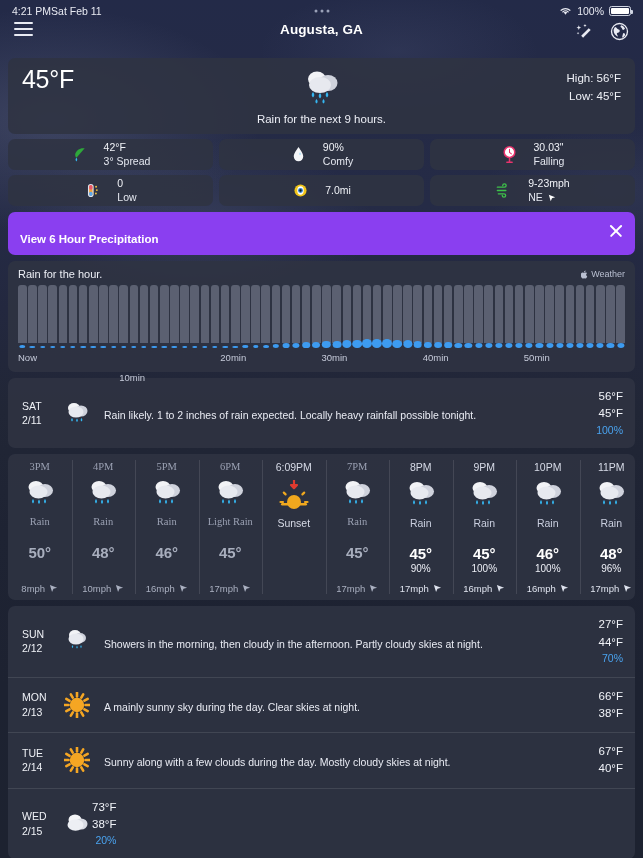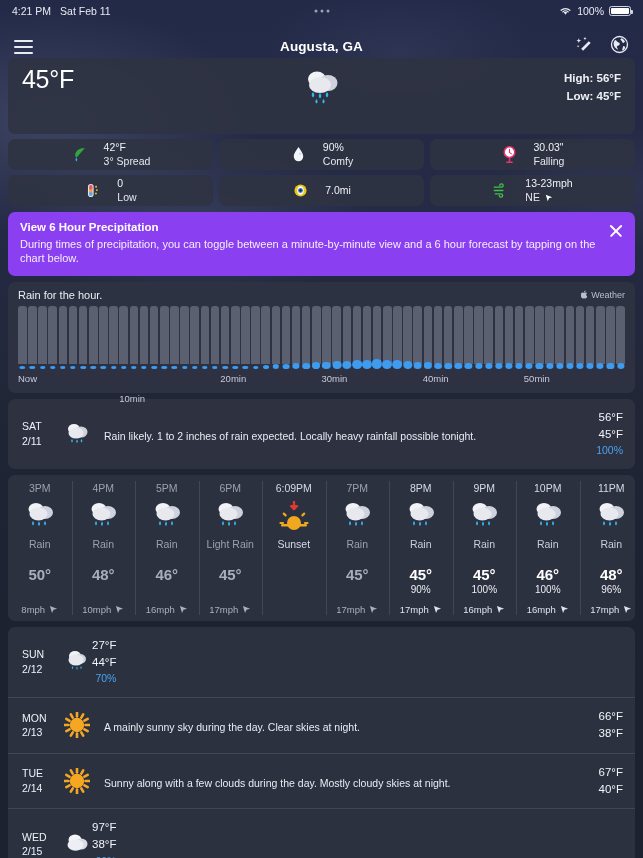--- a/index.html
+++ b/index.html
@@ -24,21 +24,21 @@
 
   
   .statusbar {
     height: 22px;
     display: flex; align-items: center;
     padding: 0 12px;
     font-size: 10.5px;
     color: #e8eaf2;
     position: relative;
   }
-  .sb-left { display: flex; align-items: center; gap: 9px; }
+  .sb-left { display: flex; align-items: center; }
   .sb-dots {
     position: absolute; left: 50%; top: 50%;
     transform: translate(-50%,-50%);
     display: flex; gap: 3px;
   }
   .sb-dots i { width: 3px; height: 3px; border-radius: 50%; background: #9aa1b8; display:block; }
   .sb-right {
     margin-left: auto; display: flex; align-items: center; gap: 5px;
     font-size: 10.5px;
   }
@@ -48,21 +48,21 @@
     border-radius: 2.5px; position: relative; display:block;
   }
   .batt::after {
     content:""; position:absolute; right:-3px; top:3px;
     width:2px; height:4px; background:#cfd4e2; border-radius:0 1px 1px 0;
   }
   .batt i { position:absolute; left:1px; top:1px; bottom:1px; width:18px; background:#fff; border-radius:1px; display:block; }
 
   
   .navbar {
-    height: 32px; display: flex; align-items: flex-end;
+    height: 32px; display: flex; align-items: flex-start;
     padding: 0 14px; position: relative;
   }
   .hamburger { width: 19px; display: flex; flex-direction: column; gap: 4px; cursor: pointer; }
   .hamburger span { height: 2px; background: #e9ebf3; border-radius: 1px; display:block; }
   .nav-title {
     position: absolute; left: 50%; transform: translateX(-50%);
     font-size: 13.5px; font-weight: 600; color: #fff; letter-spacing: .1px;
   }
   .nav-right { margin-left: auto; display: flex; align-items: center; gap: 16px; }
   .nav-ico { width: 19px; height: 19px; display: block; cursor: pointer; }
@@ -79,21 +79,21 @@
   .current {
     margin-top: 4px;
     height: 76px;
     position: relative;
     padding: 9px 14px 0 14px;
   }
   .cur-temp { font-size: 25px; font-weight: 300; line-height: 1.02; letter-spacing: -.3px; }
   .cur-feels { font-size: 11px; color: #dfe2ec; margin-top: 2px; }
   .cur-hilo {
     position: absolute; right: 14px; top: 12px;
-    text-align: right; font-size: 11.5px; line-height: 1.55; color: #eef0f6; font-weight: bold;
+    text-align: right; font-size: 11.5px; line-height: 1.55; color: #eef0f6;
   }
   .cur-icon {
     position: absolute; left: 50%; top: 8px; transform: translateX(-50%);
   }
   .cur-summary {
     position: absolute; left: 0; right: 0; bottom: 9px;
     text-align: center; font-size: 11.5px; color: #eceef5;
   }
 
   
@@ -106,21 +106,21 @@
   .metric .mico { width: 17px; height: 19px; flex: none; display: block; }
   .metric .mtxt { font-size: 10.5px; line-height: 1.28; color: #f0f2f7; }
   .metric .mtxt .l2 { color: #e4e7ef; }
   .metric.single .mtxt { line-height: 1; }
 
   
   .banner {
     margin-top: 6px;
     background: #8a3ff0;
     border-radius: 7px;
-    padding: 9px 12px 10px 12px;
+    padding: 21px 12px 10px 12px;
     position: relative;
   }
   .banner-title { font-size: 11.5px; font-weight: 700; color: #fff; }
   .banner-body { font-size: 11px; color: #f4eeff; margin-top: 5px; line-height: 1.25; padding-right: 26px; }
   .banner-close {
     position: absolute; right: 11px; top: 11px;
     width: 16px; height: 16px; cursor: pointer;
   }
   .banner-close::before, .banner-close::after {
     content: ""; position: absolute; left: 0; top: 7px;
@@ -193,21 +193,21 @@
   .h-time { font-size: 10.5px; color: #d6dae6; }
   .h-icon { height: 44px; display: flex; align-items: center; justify-content: center; }
   .h-cond { font-size: 10.5px; color: #c9ced e; color: #c9cede; line-height: 1.18; min-height: 26px; }
   .h-temp { font-size: 15px; font-weight: 700; color: #fff; margin-top: 2px; }
   .h-pop { font-size: 10px; color: #eceef5; margin-top: 1px; height: 12px; }
   .h-wind {
     position: absolute; left: 0; right: 0; bottom: 6px;
     font-size: 9.5px; color: #dfe3ee;
     display: flex; align-items: center; justify-content: center; gap: 4px;
   }
-  .hcol.dim .h-time, .hcol.dim .h-cond { color: #9aa0b2; }
+  .hcol.dim .h-time, .hcol.dim .h-cond { color: #9aa0b2; font-family: Liberation Serif, serif; }
   .hcol.dim .h-temp { color: #a8aebd; }
   .hcol.dim .h-wind { color: #aab0c0; }
   .hcol.sunset .h-cond { color: #d6dae6; }
 
   .wind-arrow { width: 9px; height: 9px; display: block; }
 </style>
 </head>
 <body>
 
 <div id="app">
@@ -273,20 +273,21 @@
           <ellipse cx="20" cy="19" rx="11" ry="8" fill="#e7e9ef"></ellipse>
           <g fill="#35b6f0">
             <path d="M13 26 q2.6 3.2 0 5.4 q-2.6-2.2 0-5.4z"></path>
             <path d="M20 27 q2.6 3.2 0 5.4 q-2.6-2.2 0-5.4z"></path>
             <path d="M27 26 q2.6 3.2 0 5.4 q-2.6-2.2 0-5.4z"></path>
             <path d="M16.5 33 q2.2 2.8 0 4.6 q-2.2-1.8 0-4.6z"></path>
             <path d="M23.5 33 q2.2 2.8 0 4.6 q-2.2-1.8 0-4.6z"></path>
           </g>
         </svg>
       </div>
+      <div class="cur-summary">Rain for the next 9 hours.</div>
     </div>
 
     <div class="metrics">
       <div class="metric-row">
 
         <div class="card metric">
           <svg class="mico" viewBox="0 0 18 20">
             <path d="M14.5 3.5 c-4 -1 -9 1.5 -10 6 -.3 1.6 .2 3 1.2 4 L14.5 3.5z" fill="#2ea83a"></path>
             <path d="M5.7 13.5 q1.8 2.4 0 3.8 q-1.8-1.4 0-3.8z" fill="#35b6f0"></path>
           </svg>
@@ -355,35 +356,34 @@
 
         <div class="card metric">
           <svg class="mico" viewBox="0 0 18 20">
             <g stroke="#3ec24a" stroke-width="1.4" fill="none" stroke-linecap="round">
               <path d="M2.5 6.5 h7.5 a1.8 1.8 0 1 0 -1.8 -1.8"></path>
               <path d="M2.5 10 h9"></path>
               <path d="M3.5 13.5 h6 a1.8 1.8 0 1 1 -1.8 1.8"></path>
             </g>
           </svg>
           <div class="mtxt">
-            <div>13-23mph</div>
+            <div>9-23mph</div>
             <div class="l2">
               <span>NE</span>
               <svg style="width:8px;height:8px;vertical-align:-1px;margin-left:2px" viewBox="0 0 10 10">
                 <path d="M1 1 L9 4.2 L5 5.2 L3.4 9 Z" fill="#fff"></path>
               </svg>
             </div>
           </div>
         </div>
       </div>
     </div>
 
     <div class="banner">
       <div class="banner-title">View 6 Hour Precipitation</div>
-      <div class="banner-body">During times of precipitation, you can toggle between a minute-by-minute view and a 6 hour forecast by tapping on the chart below.</div>
       <div class="banner-close"></div>
     </div>
 
     <div class="card chart-card">
       <div class="chart-head">
         <span>Rain for the hour.</span>
         <span class="chart-attr">
           <svg class="apple-logo" viewBox="0 0 10 12">
             <path d="M7.4 6.3c0-1.4 1.1-2 1.2-2.1-.7-1-1.7-1.1-2.1-1.1-.9-.1-1.7.5-2.2.5s-1.1-.5-1.9-.5C1.5 3.1.6 3.7.1 4.7c-1 1.7-.2 4.3.7 5.7.5.7 1 1.5 1.8 1.4.7 0 1-.5 1.9-.5s1.1.5 1.9.4c.8 0 1.3-.7 1.7-1.4.5-.8.8-1.6.8-1.6s-1.5-.6-1.5-2.4z" fill="#b9bfd1"></path>
             <path d="M6 2.2c.4-.5.7-1.2.6-1.9-.6 0-1.3.4-1.8.9-.4.5-.7 1.2-.6 1.9.7.1 1.4-.3 1.8-.9z" fill="#b9bfd1"></path>
@@ -919,20 +919,21 @@
               <ellipse cx="11" cy="8" rx="6" ry="5" fill="#f2f3f6"></ellipse>
               <ellipse cx="16" cy="11" rx="6" ry="5" fill="#cfd2dc"></ellipse>
               <ellipse cx="12" cy="12" rx="7.5" ry="5.5" fill="#e7e9ef"></ellipse>
               <g fill="#35b6f0">
                 <path d="M8.5 18 q1.5 2 0 3.2 q-1.5-1.2 0-3.2z"></path>
                 <path d="M13 18.5 q1.5 2 0 3.2 q-1.5-1.2 0-3.2z"></path>
                 <path d="M17 18 q1.5 2 0 3.2 q-1.5-1.2 0-3.2z"></path>
               </g>
             </svg>
           </div>
+          <div class="dr-text">Showers in the morning, then cloudy in the afternoon. Partly cloudy skies at night.</div>
           <div class="dr-temps">
             <div>27°F</div>
             <div>44°F</div>
             <div class="pop">70%</div>
           </div>
         </div>
         <div class="dayrow">
           <div class="dr-date">
             <div>MON</div>
             <div>2/13</div>
@@ -994,21 +995,21 @@
             <div>2/15</div>
           </div>
           <div class="dr-icon">
             <svg width="26" height="26" viewBox="0 0 26 26">
               <ellipse cx="11" cy="9" rx="6.5" ry="5.5" fill="#f4f5f8"></ellipse>
               <ellipse cx="17" cy="13" rx="6.5" ry="5.5" fill="#d9dce4"></ellipse>
               <ellipse cx="11.5" cy="14" rx="8" ry="5.8" fill="#edeff4"></ellipse>
             </svg>
           </div>
           <div class="dr-temps">
-            <div>97°F</div>
+            <div>73°F</div>
             <div>38°F</div>
             <div class="pop">20%</div>
           </div>
         </div>
       </div>
 
   </div>
 </div>
 
 </body></html>

